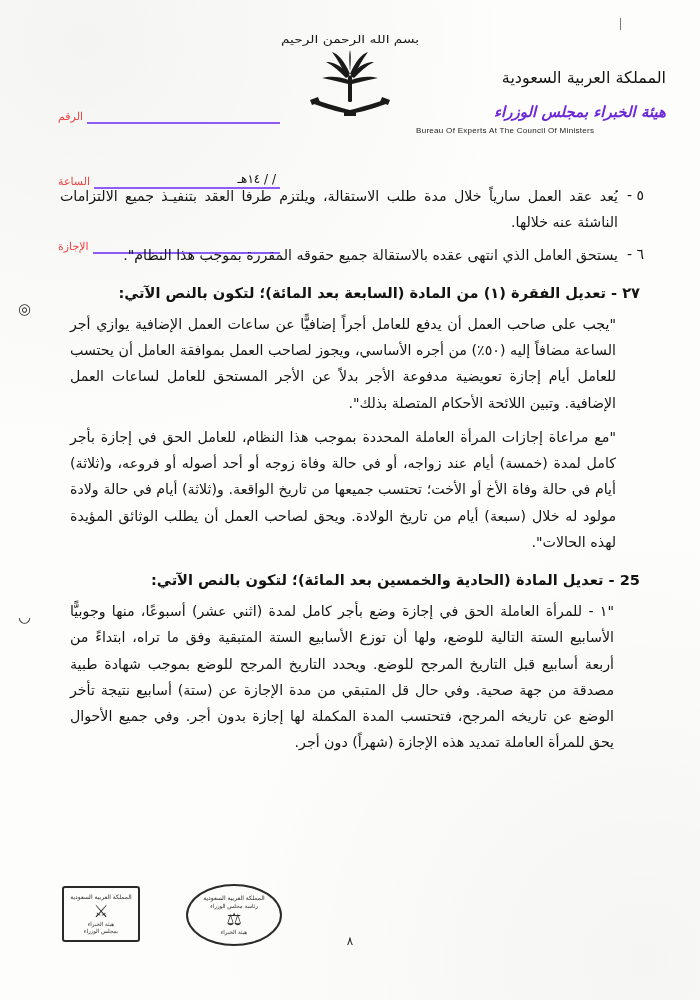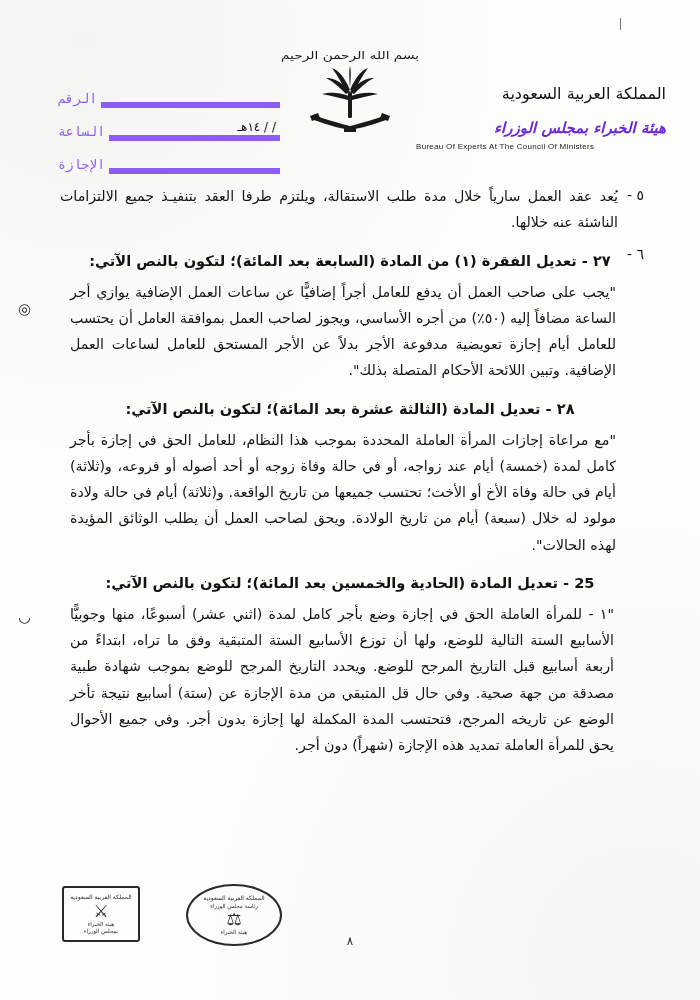--- a/index.html
+++ b/index.html
@@ -27,21 +27,21 @@
     inset: 0;
     background:
       radial-gradient(circle at 12% 4%, rgba(0,0,0,0.035), rgba(0,0,0,0) 38%),
       radial-gradient(circle at 92% 96%, rgba(0,0,0,0.03), rgba(0,0,0,0) 40%);
     pointer-events: none;
   }
 
   
   .letterhead {
     position: absolute;
-    top: 44px;
+    top: 28px;
     left: 0;
     right: 0;
     height: 130px;
   }
 
   .emblem {
     position: absolute;
     left: 50%;
     transform: translateX(-50%);
     top: 6px;
@@ -106,33 +106,34 @@
   }
   .field-row {
     display: flex;
     flex-direction: row-reverse;
     align-items: flex-end;
     justify-content: flex-start;
     margin-bottom: 13px;
     direction: rtl;
   }
   .field-label {
-    font-size: 13px;
+    font-size: 11px;
     white-space: nowrap;
-    color: #8b5cf6;
-    font-family: Liberation Mono, monospace;
+    color: #ef4444;
+    font-family: Liberation Serif, serif;
     padding-bottom: 1px;
   }
   .field-rule {
     flex: 1;
-    border-bottom: 6px solid #8b5cf6;
+    border-bottom: 2px solid #8b5cf6;
     height: 14px;
     margin-left: 4px;
     margin-right: 8px;
     position: relative;
+    margin-top: 36px;
   }
   .field-rule .inline-val {
     position: absolute;
     right: 0;
     bottom: 1px;
     left: 0;
     font-size: 12px;
     text-align: right;
     font-family: "DejaVu Sans", sans-serif;
     direction: rtl;
@@ -166,21 +167,20 @@
     right: -4px;
     top: 0;
     font-size: 14px;
   }
   .heading {
     font-weight: bold;
     font-size: 14.6px;
     margin-top: 12px;
     margin-bottom: 4px;
     padding-right: 0;
-    text-align: center;
   }
   .quote {
     padding-right: 24px;
     padding-left: 10px;
     margin-bottom: 8px;
   }
   .indent-sub {
     padding-right: 26px;
   }
 
@@ -323,27 +323,27 @@
 
   <div class="body">
 
     <p class="para num-item">
       <span class="marker">٥ -</span>
       <span>يُعد عقد العمل سارياً خلال مدة طلب الاستقالة، ويلتزم طرفا العقد بتنفيـذ جميع الالتزامات الناشئة عنه خلالها.</span>
     </p>
 
     <p class="para num-item">
       <span class="marker">٦ -</span>
+      <span>يستحق العامل الذي انتهى عقده بالاستقالة جميع حقوقه المقررة بموجب هذا النظام".</span>
     </p>
 
     <p class="para heading">٢٧ - تعديل الفقرة (١) من المادة (السابعة بعد المائة)؛ لتكون بالنص الآتي:</p>
 
     <p class="para quote">"يجب على صاحب العمل أن يدفع للعامل أجراً إضافيًّا عن ساعات العمل الإضافية يوازي أجر الساعة مضافاً إليه (٥٠٪) من أجره الأساسي، ويجوز لصاحب العمل بموافقة العامل أن يحتسب للعامل أيام إجازة تعويضية مدفوعة الأجر بدلاً عن الأجر المستحق للعامل لساعات العمل الإضافية. وتبين اللائحة الأحكام المتصلة بذلك".</p>
 
-    <p class="para heading">٢٨ - تعديل المادة (الثالثة عشرة بعد المائة)؛ لتكون بالنص الآتي:</p>
 
     <p class="para quote">"مع مراعاة إجازات المرأة العاملة المحددة بموجب هذا النظام، للعامل الحق في إجازة بأجر كامل لمدة (خمسة) أيام عند زواجه، أو في حالة وفاة زوجه أو أحد أصوله أو فروعه، و(ثلاثة) أيام في حالة وفاة الأخ أو الأخت؛ تحتسب جميعها من تاريخ الواقعة. و(ثلاثة) أيام في حالة ولادة مولود له خلال (سبعة) أيام من تاريخ الولادة. ويحق لصاحب العمل أن يطلب الوثائق المؤيدة لهذه الحالات".</p>
 
     <p class="para heading">25 - تعديل المادة (الحادية والخمسين بعد المائة)؛ لتكون بالنص الآتي:</p>
 
     <p class="para quote indent-sub">"١ - للمرأة العاملة الحق في إجازة وضع بأجر كامل لمدة (اثني عشر) أسبوعًا، منها وجوبيًّا الأسابيع الستة التالية للوضع، ولها أن توزع الأسابيع الستة المتبقية وفق ما تراه، ابتداءً من أربعة أسابيع قبل التاريخ المرجح للوضع. ويحدد التاريخ المرجح للوضع بموجب شهادة طبية مصدقة من جهة صحية. وفي حال قل المتبقي من مدة الإجازة عن (ستة) أسابيع نتيجة تأخر الوضع عن تاريخه المرجح، فتحتسب المدة المكملة لها إجازة بدون أجر. وفي جميع الأحوال يحق للمرأة العاملة تمديد هذه الإجازة (شهراً) دون أجر.</p>
 
   </div>
 
   <div class="margin-mark mark-a">◎</div>

